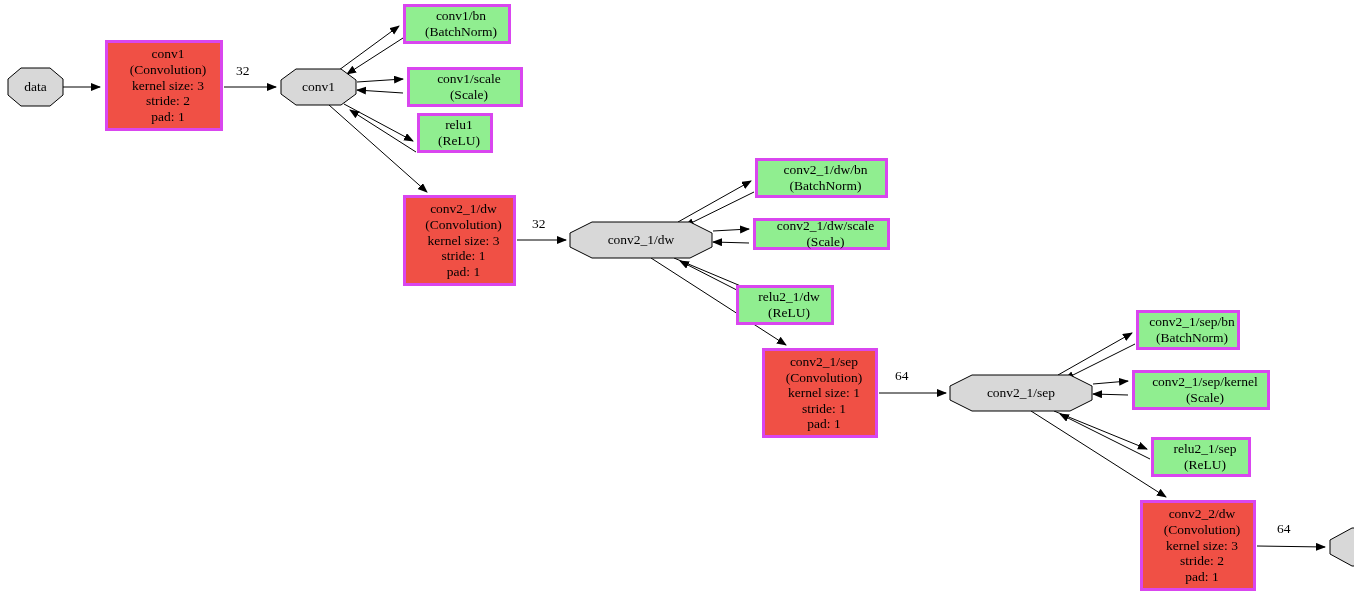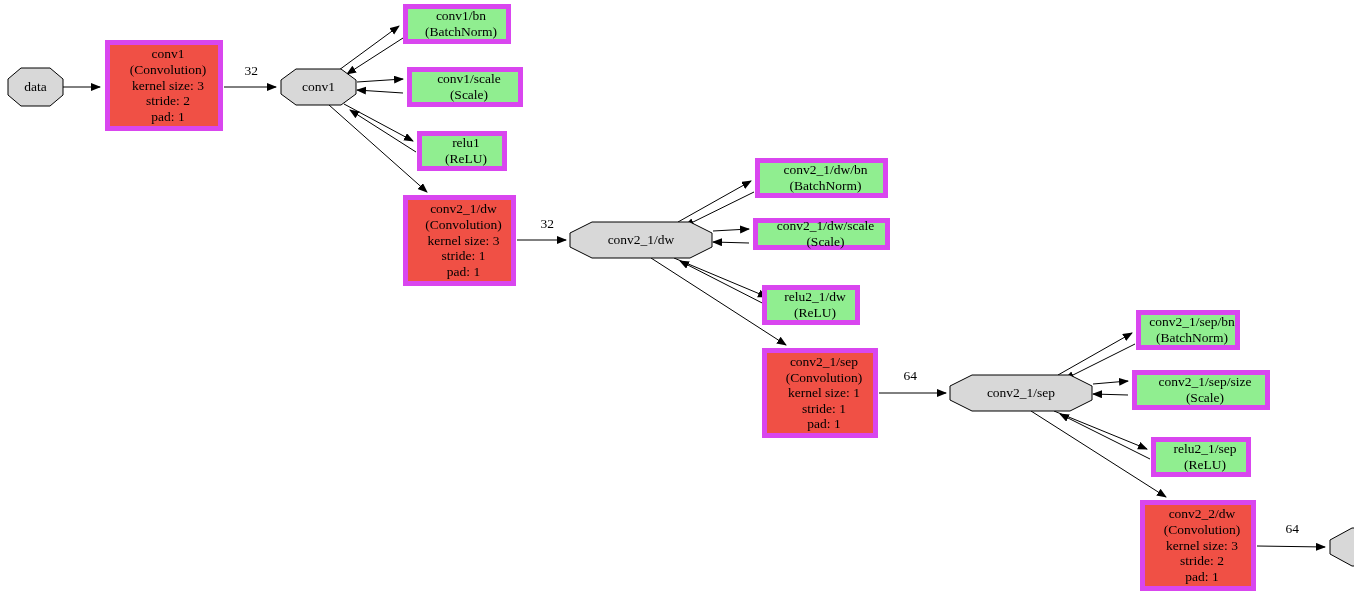--- a/index.html
+++ b/index.html
@@ -18,27 +18,27 @@
   .edges line { stroke: #000; stroke-width: 1; }
   .node {
     position: absolute;
     display: flex;
     flex-direction: column;
     align-items: center;
     justify-content: center;
     text-align: center;
     line-height: 1.16;
   }
-  .rect { border: 5px solid #d946ef; padding-left: 8px; }
+  .rect { border: 3px solid #d946ef; padding-left: 8px; }
   .conv { background: #F05045; }
   .inplace { background: #90EE90; }
   .oct svg { position: absolute; left: 0; top: 0; overflow: visible; }
   .oct polygon { fill: #D8D8D8; stroke: #000; stroke-width: 1; }
   .oct .octtext { position: relative; z-index: 1; text-align: right; }
-  .edge-label { position: absolute; text-align: right; }
+  .edge-label { position: absolute; text-align: left; }
 </style>
 </head>
 <body>
 
 <div class="canvas">
 
   <svg class="edges" width="1354" height="594">
     <defs>
       <marker id="arw" markerWidth="11" markerHeight="9" refX="9" refY="4" orient="auto">
         <path d="M0,0 L10,4 L0,8 z" fill="#000"></path>
@@ -101,21 +101,21 @@
   <div class="node rect inplace" style="left:403px;top:4px;width:108px;height:40px">
     <span>conv1/bn</span>
     <span>(BatchNorm)</span>
   </div>
 
   <div class="node rect inplace" style="left:407px;top:67px;width:116px;height:40px">
     <span>conv1/scale</span>
     <span>(Scale)</span>
   </div>
 
-  <div class="node rect inplace" style="left:417px;top:131px;width:90px;height:40px">
+  <div class="node rect inplace" style="left:417px;top:113px;width:76px;height:40px">
     <span>relu1</span>
     <span>(ReLU)</span>
   </div>
 
   <div class="node rect conv" style="left:403px;top:195px;width:113px;height:91px">
     <span>conv2_1/dw</span>
     <span>(Convolution)</span>
     <span>kernel size: 3</span>
     <span>stride: 1</span>
     <span>pad: 1</span>
@@ -133,21 +133,21 @@
   <div class="node rect inplace" style="left:755px;top:158px;width:133px;height:40px">
     <span>conv2_1/dw/bn</span>
     <span>(BatchNorm)</span>
   </div>
 
   <div class="node rect inplace" style="left:753px;top:218px;width:137px;height:32px">
     <span>conv2_1/dw/scale</span>
     <span>(Scale)</span>
   </div>
 
-  <div class="node rect inplace" style="left:762px;top:285px;width:98px;height:40px">
+  <div class="node rect inplace" style="left:736px;top:285px;width:98px;height:40px">
     <span>relu2_1/dw</span>
     <span>(ReLU)</span>
   </div>
 
   <div class="node rect conv" style="left:762px;top:348px;width:116px;height:90px">
     <span>conv2_1/sep</span>
     <span>(Convolution)</span>
     <span>kernel size: 1</span>
     <span>stride: 1</span>
     <span>pad: 1</span>
@@ -161,21 +161,21 @@
       </svg>
     <span class="octtext">conv2_1/sep</span>
   </div>
 
   <div class="node rect inplace" style="left:1136px;top:310px;width:104px;height:40px">
     <span>conv2_1/sep/bn</span>
     <span>(BatchNorm)</span>
   </div>
 
   <div class="node rect inplace" style="left:1132px;top:370px;width:138px;height:40px">
-    <span>conv2_1/sep/size</span>
+    <span>conv2_1/sep/kernel</span>
     <span>(Scale)</span>
   </div>
 
   <div class="node rect inplace" style="left:1151px;top:437px;width:100px;height:40px">
     <span>relu2_1/sep</span>
     <span>(ReLU)</span>
   </div>
 
   <div class="node rect conv" style="left:1140px;top:500px;width:116px;height:91px">
     <span>conv2_2/dw</span>

